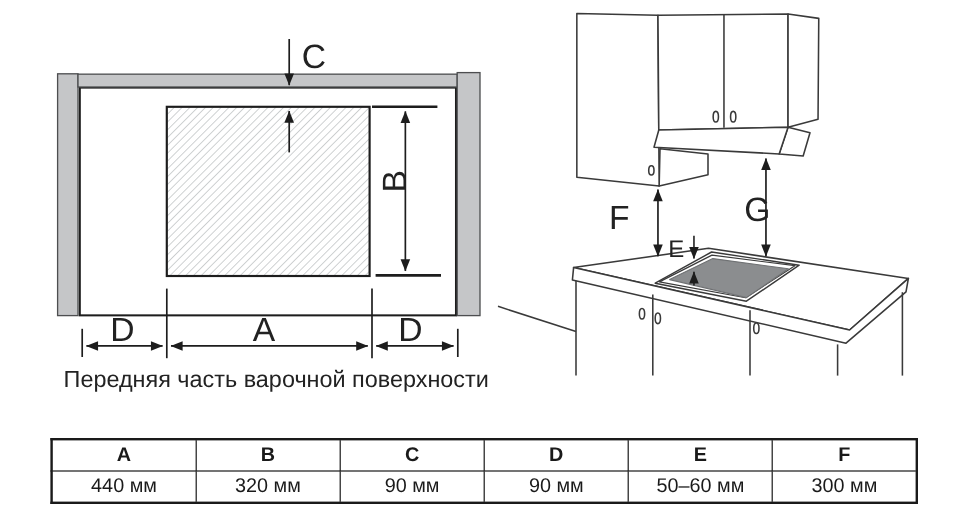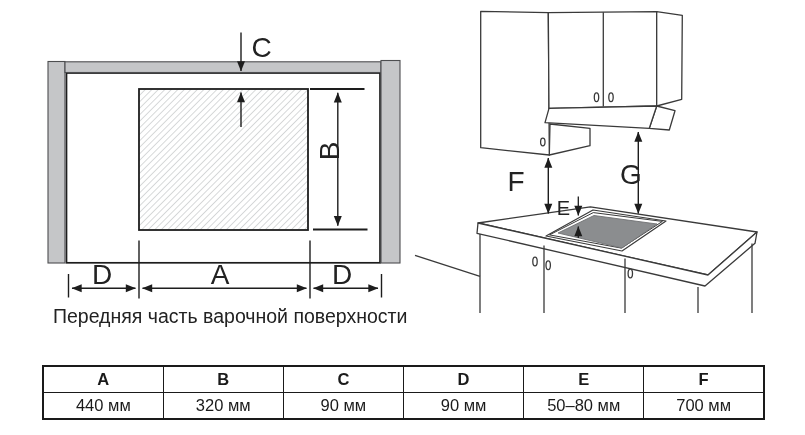--- a/index.html
+++ b/index.html
@@ -119,19 +119,19 @@
         <th>C</th>
         <th>D</th>
         <th>E</th>
         <th>F</th>
       </tr>
       <tr>
         <td>440 мм</td>
         <td>320 мм</td>
         <td>90 мм</td>
         <td>90 мм</td>
-        <td>50–80 мм</td>
-        <td>700 мм</td>
+        <td>50–60 мм</td>
+        <td>300 мм</td>
       </tr>
     </tbody>
   </table>
 
 </div>
 
 </body></html>

